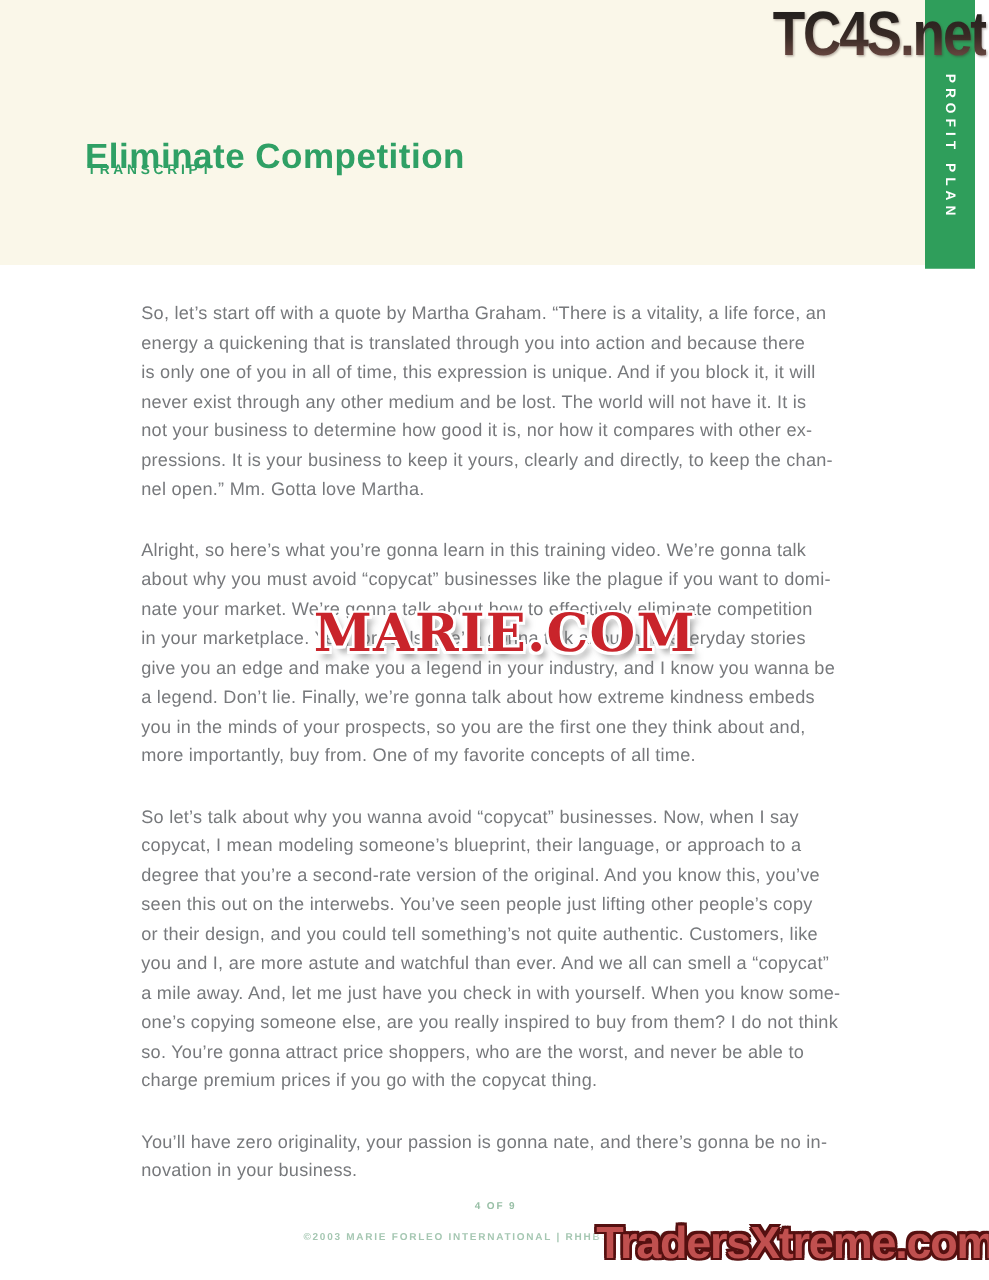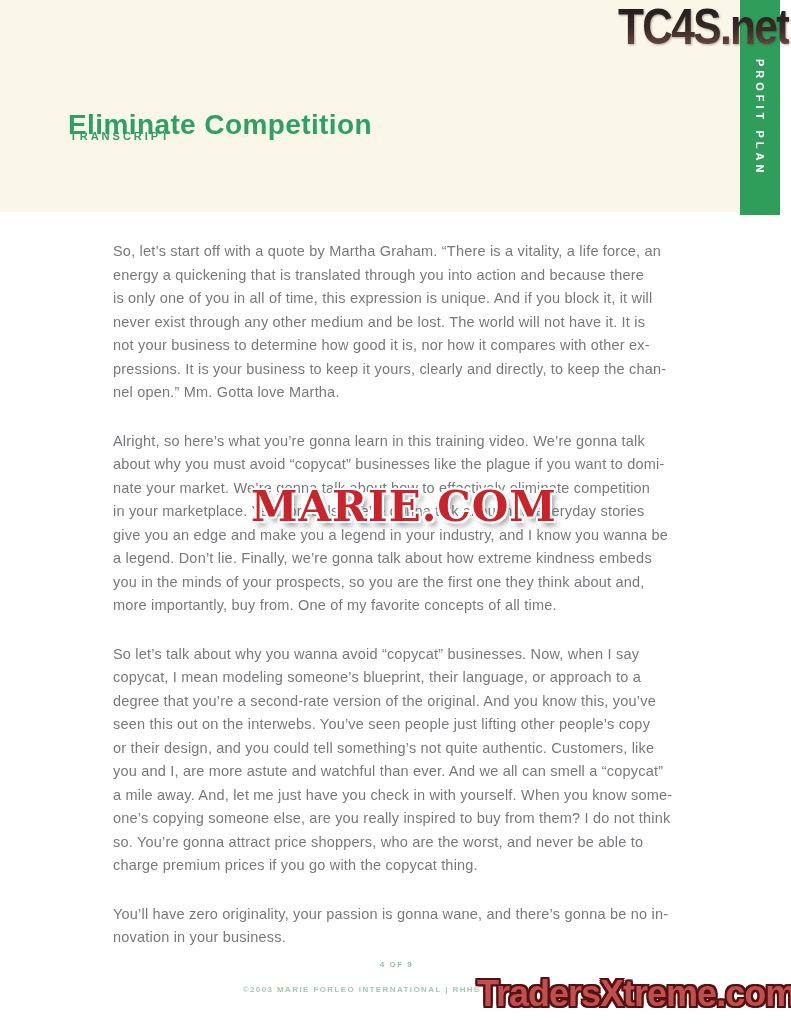--- a/index.html
+++ b/index.html
@@ -125,20 +125,20 @@
     <p class="para">So let’s talk about why you wanna avoid “copycat” businesses. Now, when I say
 copycat, I mean modeling someone’s blueprint, their language, or approach to a
 degree that you’re a second-rate version of the original. And you know this, you’ve
 seen this out on the interwebs. You’ve seen people just lifting other people’s copy
 or their design, and you could tell something’s not quite authentic. Customers, like
 you and I, are more astute and watchful than ever. And we all can smell a “copycat”
 a mile away. And, let me just have you check in with yourself. When you know some-
 one’s copying someone else, are you really inspired to buy from them? I do not think
 so. You’re gonna attract price shoppers, who are the worst, and never be able to
 charge premium prices if you go with the copycat thing.</p>
-    <p class="para">You’ll have zero originality, your passion is gonna wane, and there’s gonna be no in-
+    <p class="para">You’ll have zero originality, your passion is gonna nate, and there’s gonna be no in-
 novation in your business.</p>
   </div>
 
   <div class="page-number">4 OF 9</div>
   <div class="copyright">©2003 MARIE FORLEO INTERNATIONAL | RHHBSCHOOL.COM</div>
 
 </div>
 
 </body></html>

